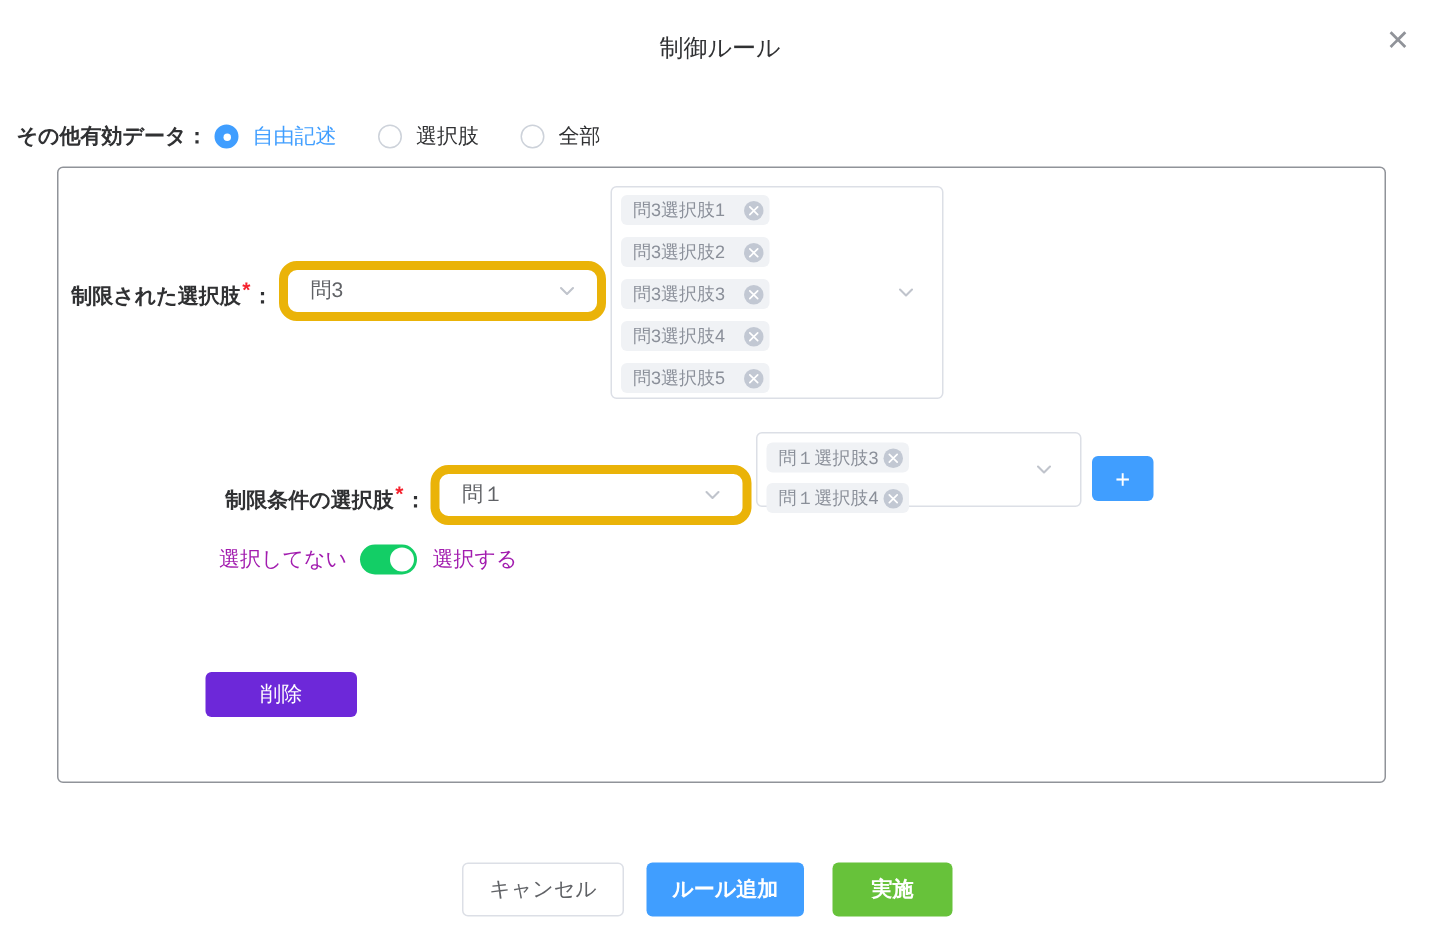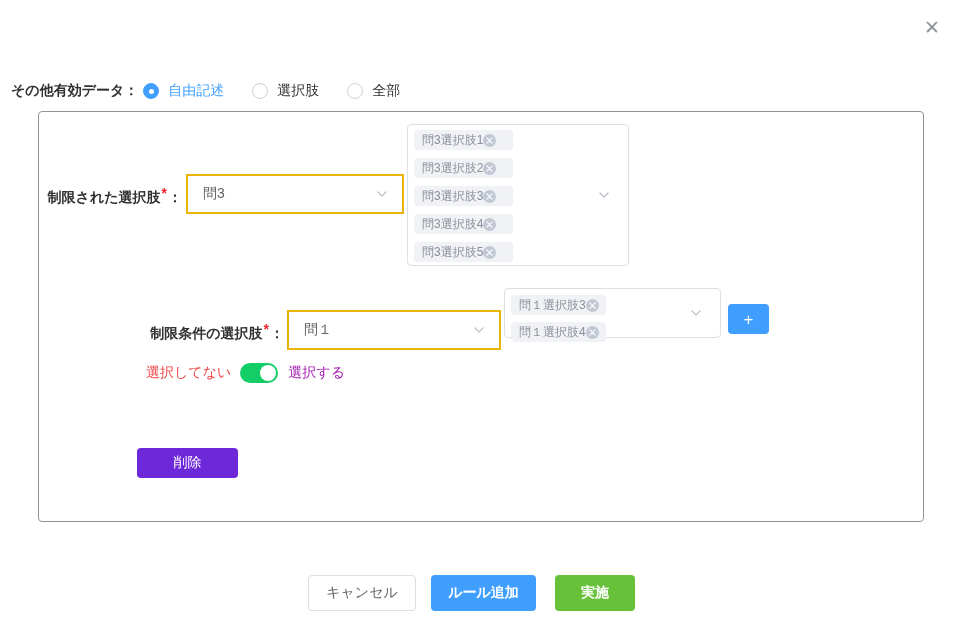--- a/index.html
+++ b/index.html
@@ -79,22 +79,22 @@
     font-weight: 600;
     color: #303133;
     line-height: 20px;
     text-align: right;
     white-space: nowrap;
   }
   .field-label .req { color: #f5222d; font-size: 14px; vertical-align: 4px; margin: 0 1px; font-weight: 600; }
   .select-box {
     position: absolute;
     background: #fff;
-    border: 2px solid #eab308;
-    border-radius: 0;
+    border: 6px solid #eab308;
+    border-radius: 12px;
     display: flex;
     align-items: center;
     padding: 0 12px 0 15px;
     font-size: 14px;
     color: #606266;
     cursor: pointer;
   }
   .select-box .select-value { flex: 1; }
   .chevron { flex: none; display: block; }
   .multiselect {
@@ -112,20 +112,21 @@
     flex: 1;
   }
   .ms1 .tags { gap: 8px; }
   .ms2 .tags { gap: 7px; padding-top: 6px; }
   .tag {
     width: 99px; height: 20px;
     background: #f0f2f5;
     border-radius: 4px;
     display: flex;
     align-items: center;
+    justify-content: space-between;
     padding: 0 4px 0 8px;
     font-size: 12px;
     color: #8a8f99;
     flex: none;
   }
   .ms2 .tag { width: 95px; }
   .tag-close {
     width: 13px; height: 13px;
     border-radius: 50%;
     background: #c2c8d3;
@@ -155,21 +156,21 @@
   }
   
   .toggle-row {
     position: absolute;
     left: 107px; top: 249px;
     height: 24px;
     display: flex;
     align-items: center;
     font-size: 14px;
   }
-  .toggle-off-label { color: #ef4444; font-weight: 500; margin-right: 9px; }
+  .toggle-off-label { color: #a21caf; font-weight: 500; margin-right: 9px; }
   .switch {
     width: 38px; height: 20px;
     border-radius: 10px;
     background: #13CE66;
     position: relative;
     cursor: pointer;
     flex: none;
   }
   .switch .knob {
     position: absolute;
@@ -221,20 +222,21 @@
     border: none;
     color: #fff;
     font-weight: 600;
   }
 </style>
 </head>
 <body>
 
 <div class="modal">
 
+  <div class="modal-title">制御ルール</div>
   <div class="modal-close">✕</div>
 
   <div class="radio-row">
     <span class="group-label">その他有効データ：</span>
     <span class="radio-item selected">
       <span class="radio-circle checked"></span>
       <span class="radio-label">自由記述</span>
     </span>
     <span class="radio-item">
       <span class="radio-circle"></span>

